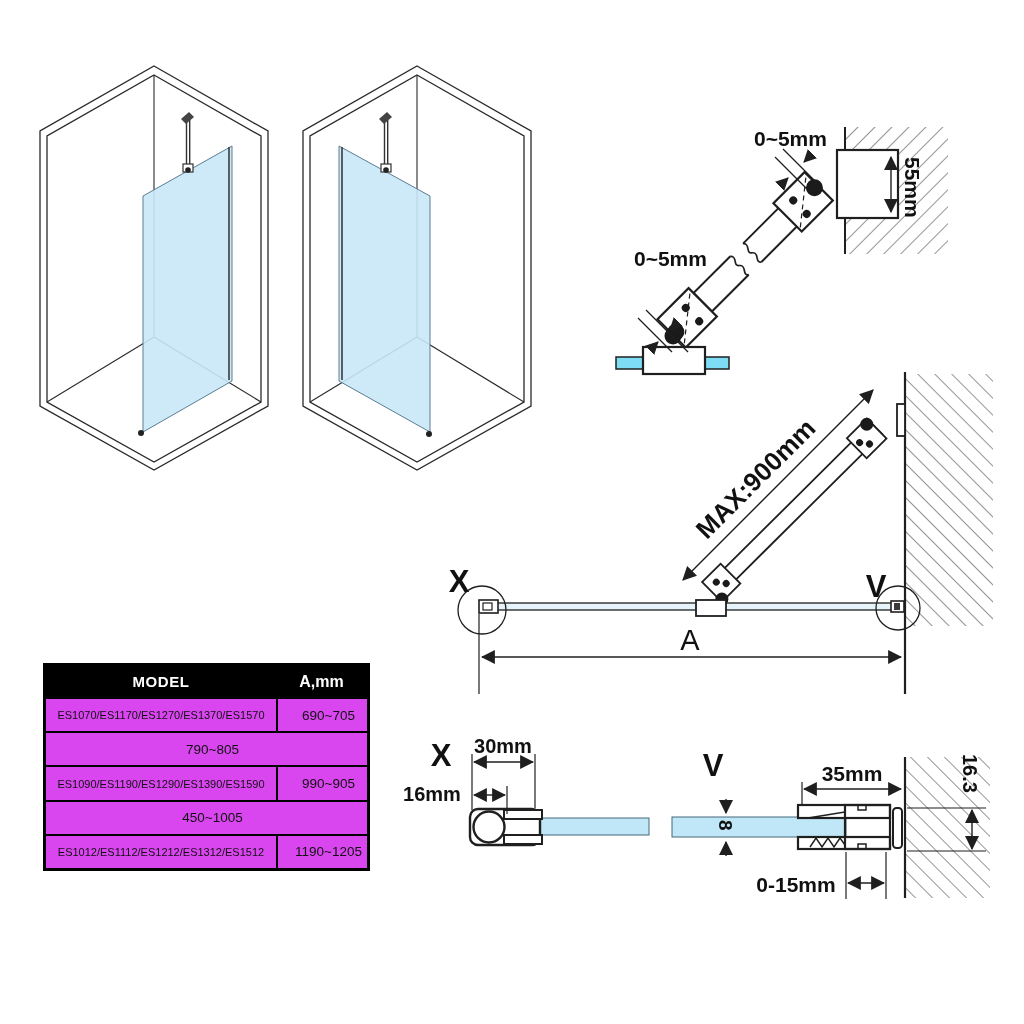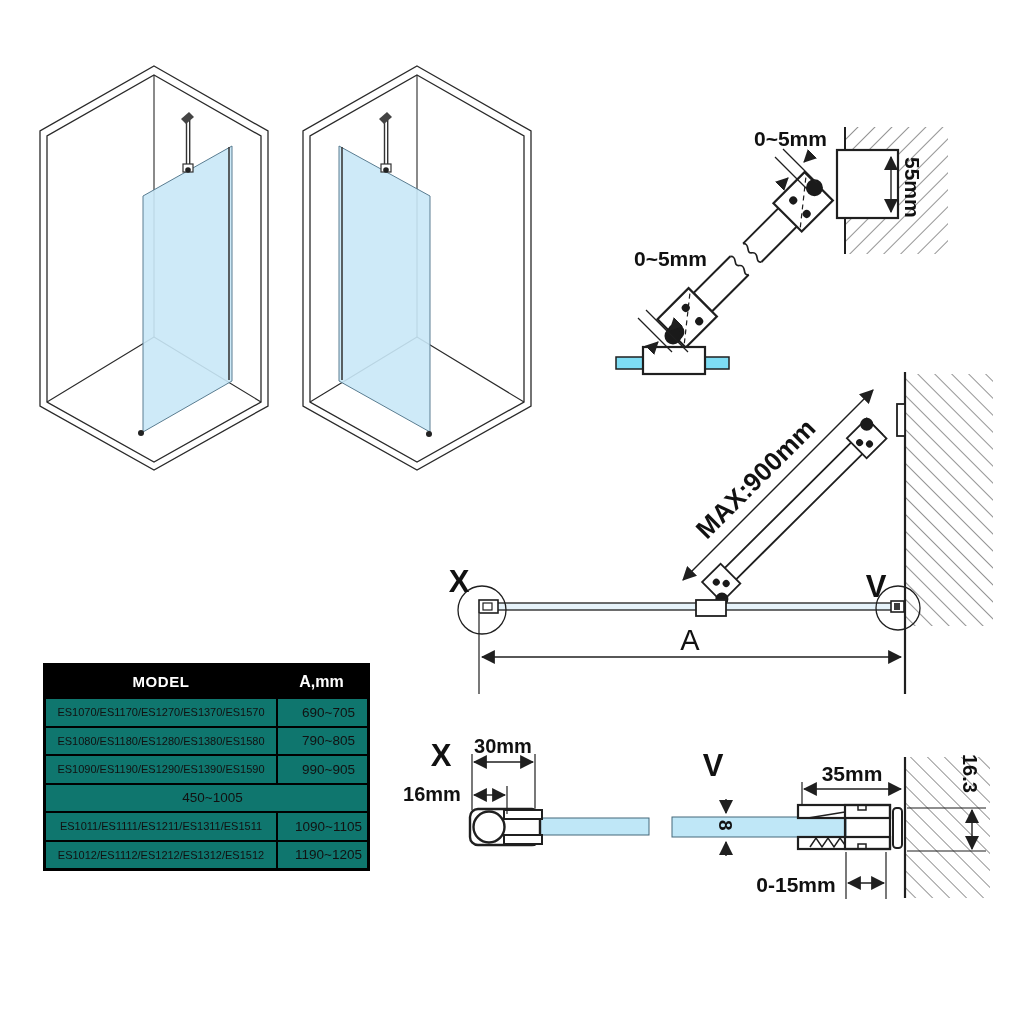--- a/index.html
+++ b/index.html
@@ -1,21 +1,21 @@
 <!DOCTYPE html>
 <html><head>
 <meta charset="utf-8">
 <style>
   html,body{margin:0;padding:0;background:#fff;}
   .canvas{position:relative;width:1024px;height:1024px;background:#ffffff;overflow:hidden;
           font-family:"Liberation Sans",sans-serif;}
   .canvas svg{position:absolute;left:0;top:0;}
   
   .size-table{position:absolute;left:43px;top:663px;width:327px;height:208px;
-              border:3px solid #000;box-sizing:border-box;display:flex;flex-direction:column;background:#0f766e;}
+              border:3px solid #000;box-sizing:border-box;display:flex;flex-direction:column;background:#d946ef;}
   .thead{display:flex;background:#000;color:#fff;height:31px;font-weight:bold;flex:none;}
   .th-model{width:230px;display:flex;align-items:center;justify-content:center;font-size:15px;letter-spacing:.6px;}
   .th-a{flex:1;display:flex;align-items:center;justify-content:center;font-size:16px;}
   .tr{display:flex;flex:1;border-top:2px solid #000;}
   .td-model{width:230px;border-right:2px solid #000;display:flex;align-items:center;justify-content:center;
             font-size:11px;color:#111;white-space:nowrap;}
   .td-a{flex:1;display:flex;align-items:center;justify-content:center;font-size:13.5px;color:#111;margin-left:12px;}
   
   text{font-family:"Liberation Sans",sans-serif;fill:#111;}
   .dim{font-weight:bold;font-size:20px;}
@@ -221,33 +221,28 @@
 <div class="size-table">
   <div class="thead">
     <div class="th-model">MODEL</div>
     <div class="th-a">A,mm</div>
   </div>
   <div class="tr">
     <div class="td-model">ES1070/ES1170/ES1270/ES1370/ES1570</div>
     <div class="td-a">690~705</div>
   </div>
   <div class="tr">
-    <div class="td-model">ES1080/ES1180/ES1280/ES1380/ES1580</div>
     <div class="td-a">790~805</div>
   </div>
   <div class="tr">
     <div class="td-model">ES1090/ES1190/ES1290/ES1390/ES1590</div>
     <div class="td-a">990~905</div>
   </div>
   <div class="tr">
     <div class="td-a">450~1005</div>
   </div>
   <div class="tr">
-    <div class="td-model">ES1011/ES1111/ES1211/ES1311/ES1511</div>
-    <div class="td-a">1090~1105</div>
-  </div>
-  <div class="tr">
     <div class="td-model">ES1012/ES1112/ES1212/ES1312/ES1512</div>
     <div class="td-a">1190~1205</div>
   </div>
 </div>
 
 </div>
 
 </body></html>

